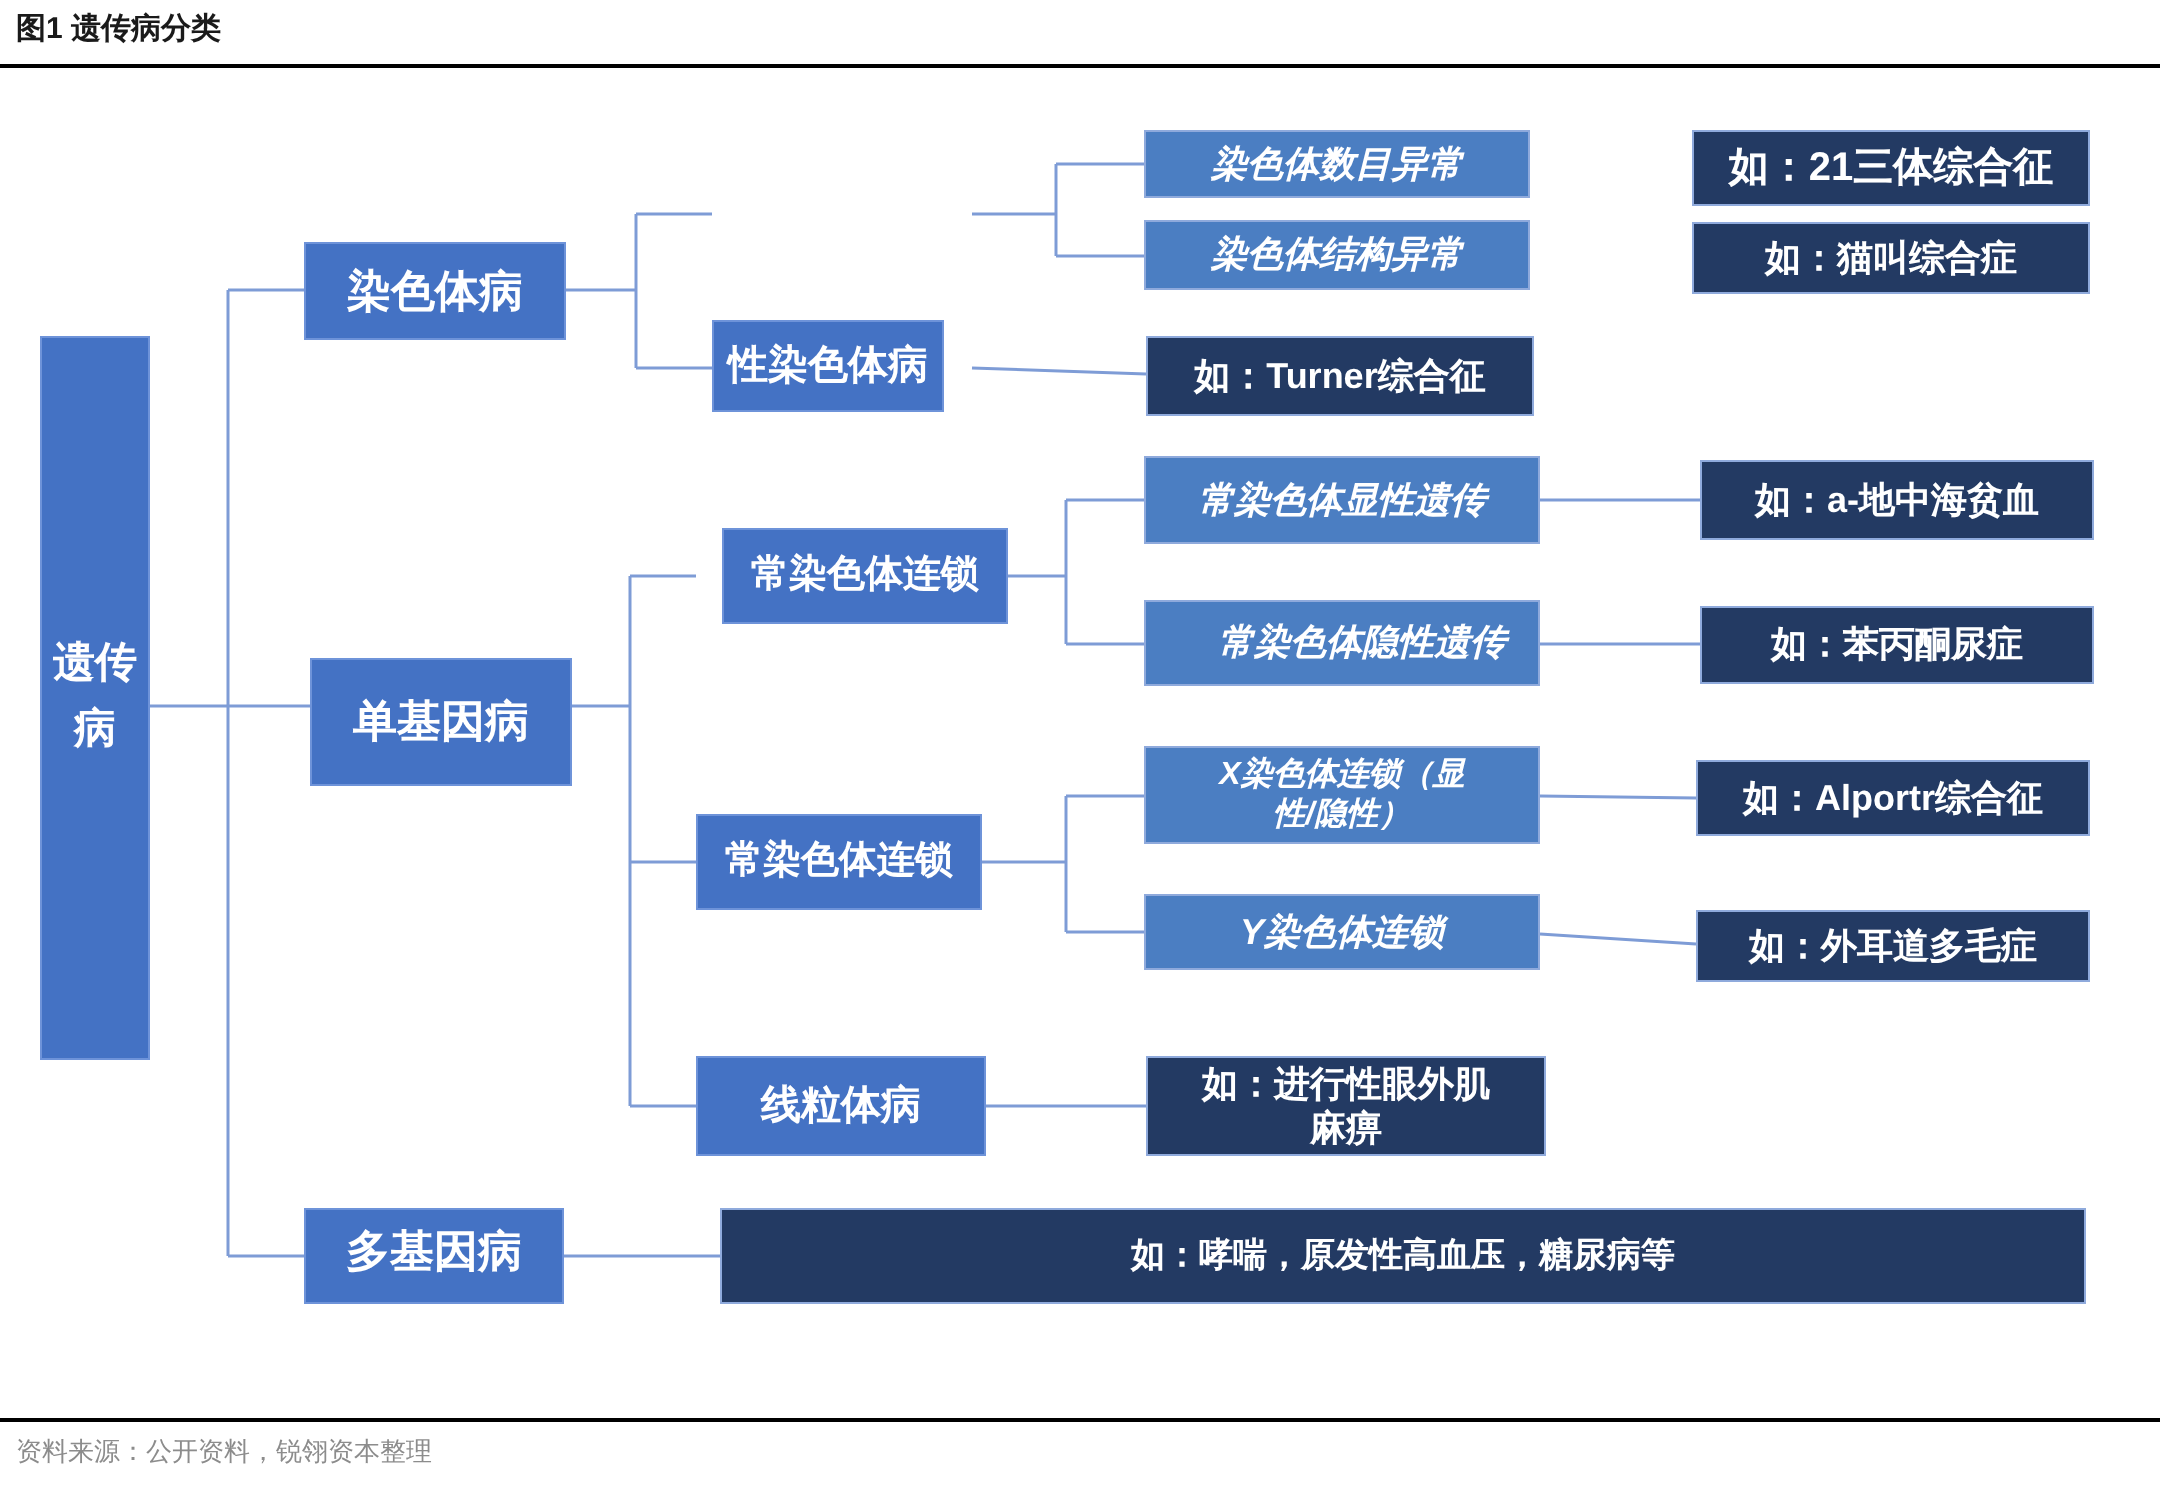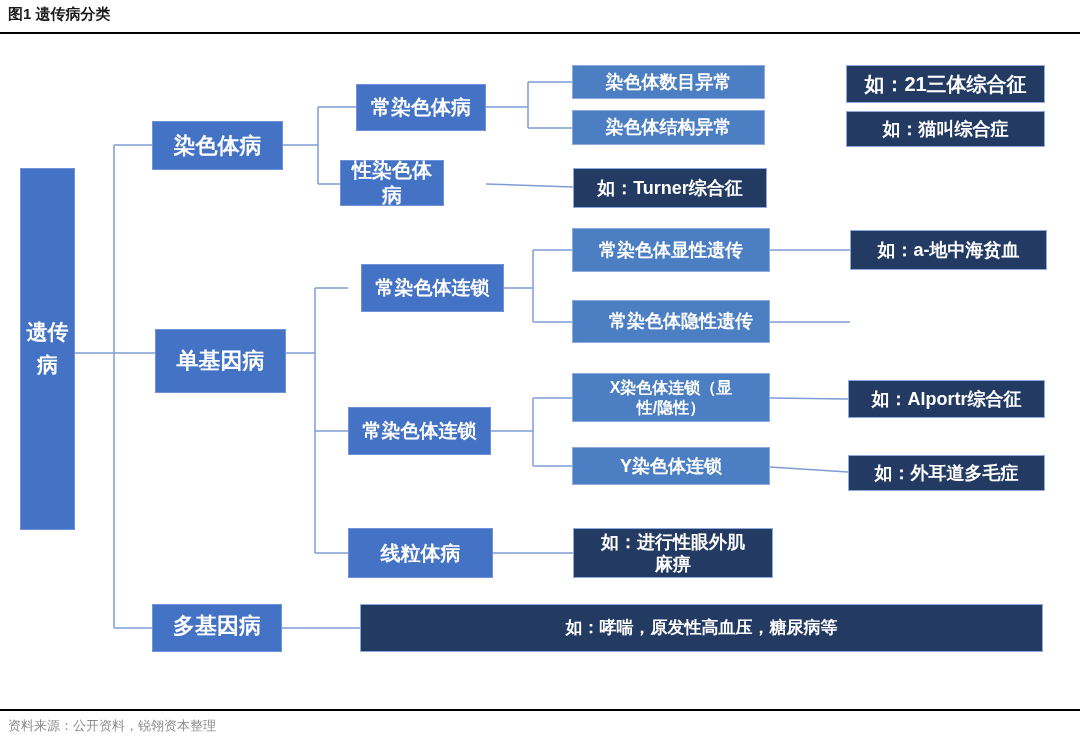--- a/index.html
+++ b/index.html
@@ -44,21 +44,21 @@
     justify-content: center;
     text-align: center;
     color: #ffffff;
     font-weight: bold;
     white-space: pre-line;
     line-height: 1.25;
     box-sizing: border-box;
     padding: 1px 4px;
   }
   .blue  { background: #4472C4; border: 1px solid #6E93D9; }
-  .light { background: #4B7EC2; border: 1px solid #8FAADC; }
+  .light { background: #4B7EC2; border: 1px solid #8FAADC; font-style: italic; }
   .navy  { background: #233A63; border: 1px solid #8FAADC; }
   .root-node {
     word-break: break-all;
     line-height: 1.55;
     padding: 1px 0;
   }
 </style>
 </head>
 <body>
 
@@ -107,38 +107,38 @@
       <line x1="282" y1="628" x2="360" y2="628"></line>
     </g>
   </svg>
 
   <div class="node blue root-node" style="left:20px; top:168px; width:55px; height:362px; font-size:21px;">遗传病</div>
 
   <div class="node blue" style="left:152px; top:121px; width:131px; height:49px; font-size:22px;">染色体病</div>
   <div class="node blue" style="left:155px; top:329px; width:131px; height:64px; font-size:22px;">单基因病</div>
   <div class="node blue" style="left:152px; top:604px; width:130px; height:48px; font-size:22px;font-family:Liberation Mono, monospace;">多基因病</div>
 
-  <div class="node blue" style="left:356px; top:84px; width:130px; height:47px; font-size:20px;">常染色体病</div>
-  <div class="node blue" style="left:340px; top:160px; width:104px; height:46px; font-size:20px;">性染色体病</div>
+  <div class="node blue" style="left:356px; top:160px; width:116px; height:46px; font-size:20px;">性染色体病</div>
   <div class="node blue" style="left:348px; top:264px; width:143px; height:48px; font-size:19px;margin-left:13px;">常染色体连锁</div>
   <div class="node blue" style="left:348px; top:407px; width:143px; height:48px; font-size:19px;">常染色体连锁</div>
   <div class="node blue" style="left:348px; top:528px; width:145px; height:50px; font-size:20px;">线粒体病</div>
 
   <div class="node light" style="left:572px; top:65px; width:193px; height:34px; font-size:18px;">染色体数目异常</div>
   <div class="node light" style="left:572px; top:110px; width:193px; height:35px; font-size:18px;">染色体结构异常</div>
   <div class="node light" style="left:572px; top:228px; width:198px; height:44px; font-size:18px;">常染色体显性遗传</div>
   <div class="node light" style="left:572px; top:300px; width:198px; height:43px; font-size:18px;padding-left:24px;">常染色体隐性遗传</div>
   <div class="node light" style="left:572px; top:373px; width:198px; height:49px; font-size:16px;">X染色体连锁（显
 性/隐性）</div>
   <div class="node light" style="left:572px; top:447px; width:198px; height:38px; font-size:18px;">Y染色体连锁</div>
 
   <div class="node navy" style="left:846px; top:65px; width:199px; height:38px; font-size:20px;">如：21三体综合征</div>
   <div class="node navy" style="left:846px; top:111px; width:199px; height:36px; font-size:18px;">如：猫叫综合症</div>
   <div class="node navy" style="left:573px; top:168px; width:194px; height:40px; font-size:18px;">如：Turner综合征</div>
   <div class="node navy" style="left:850px; top:230px; width:197px; height:40px; font-size:18px;">如：a-地中海贫血</div>
+  <div class="node navy" style="left:850px; top:303px; width:197px; height:39px; font-size:18px;">如：苯丙酮尿症</div>
   <div class="node navy" style="left:848px; top:380px; width:197px; height:38px; font-size:18px;">如：Alportr综合征</div>
   <div class="node navy" style="left:848px; top:455px; width:197px; height:36px; font-size:18px;">如：外耳道多毛症</div>
   <div class="node navy" style="left:573px; top:528px; width:200px; height:50px; font-size:18px;">如：进行性眼外肌
 麻痹</div>
   <div class="node navy" style="left:360px; top:604px; width:683px; height:48px; font-size:17px;">如：哮喘，原发性高血压，糖尿病等</div>
 
   <div class="rule rule-bottom"></div>
   <div class="source-note">资料来源：公开资料，锐翎资本整理</div>
 
 </div>

